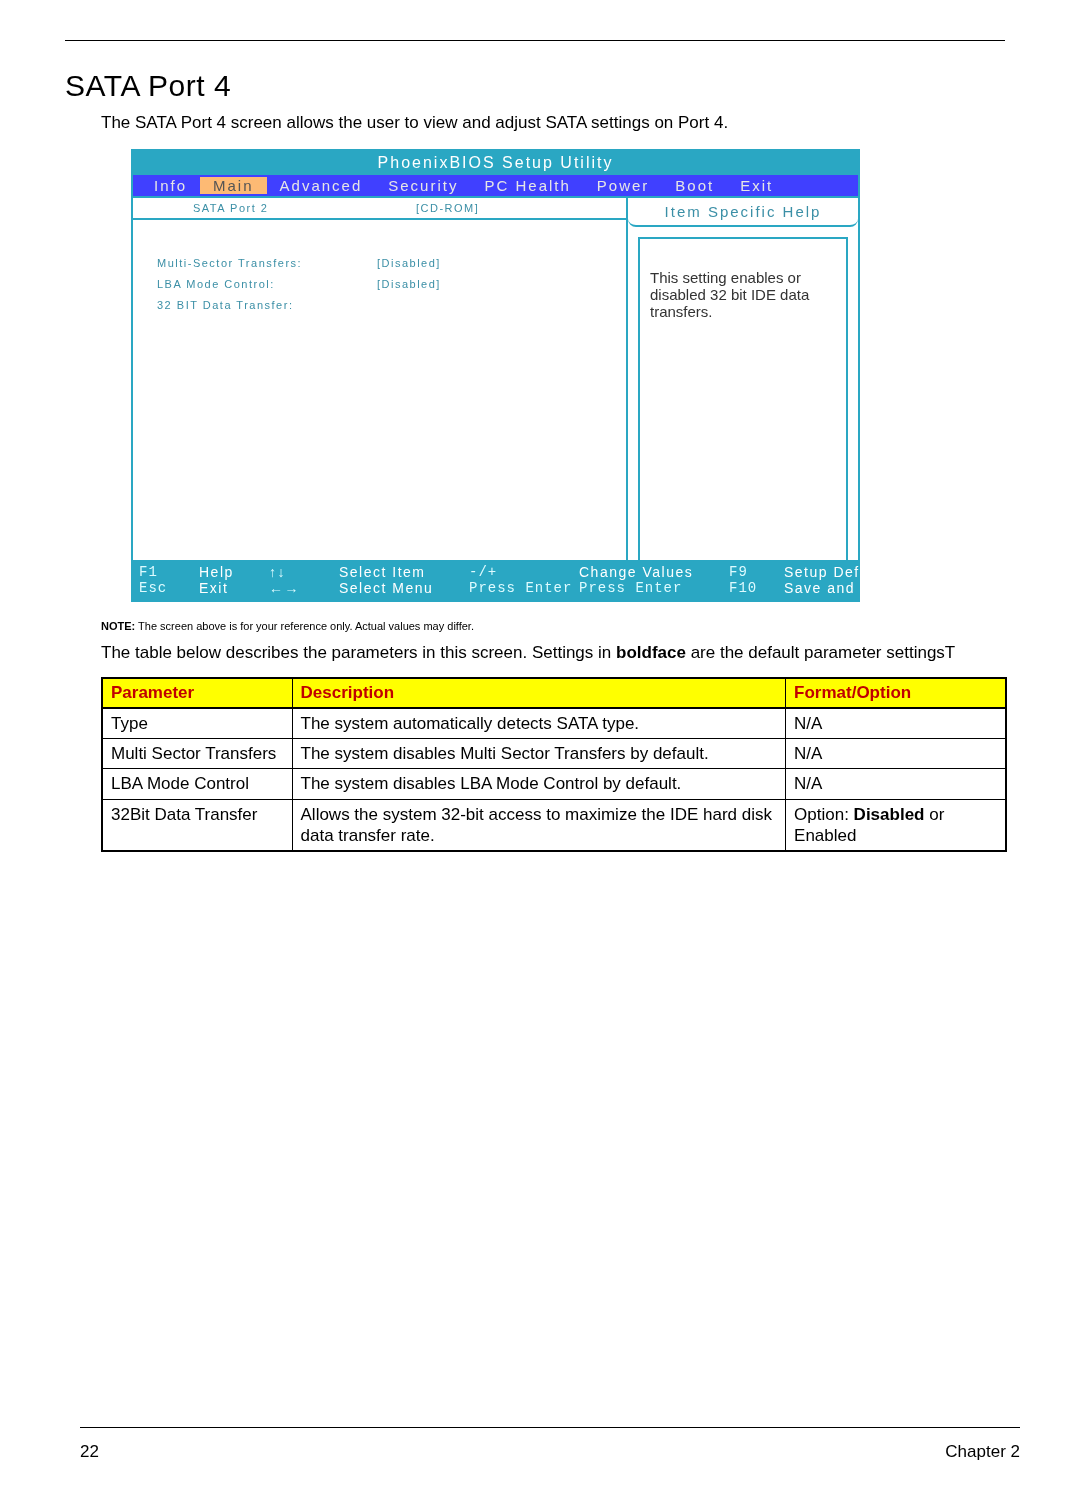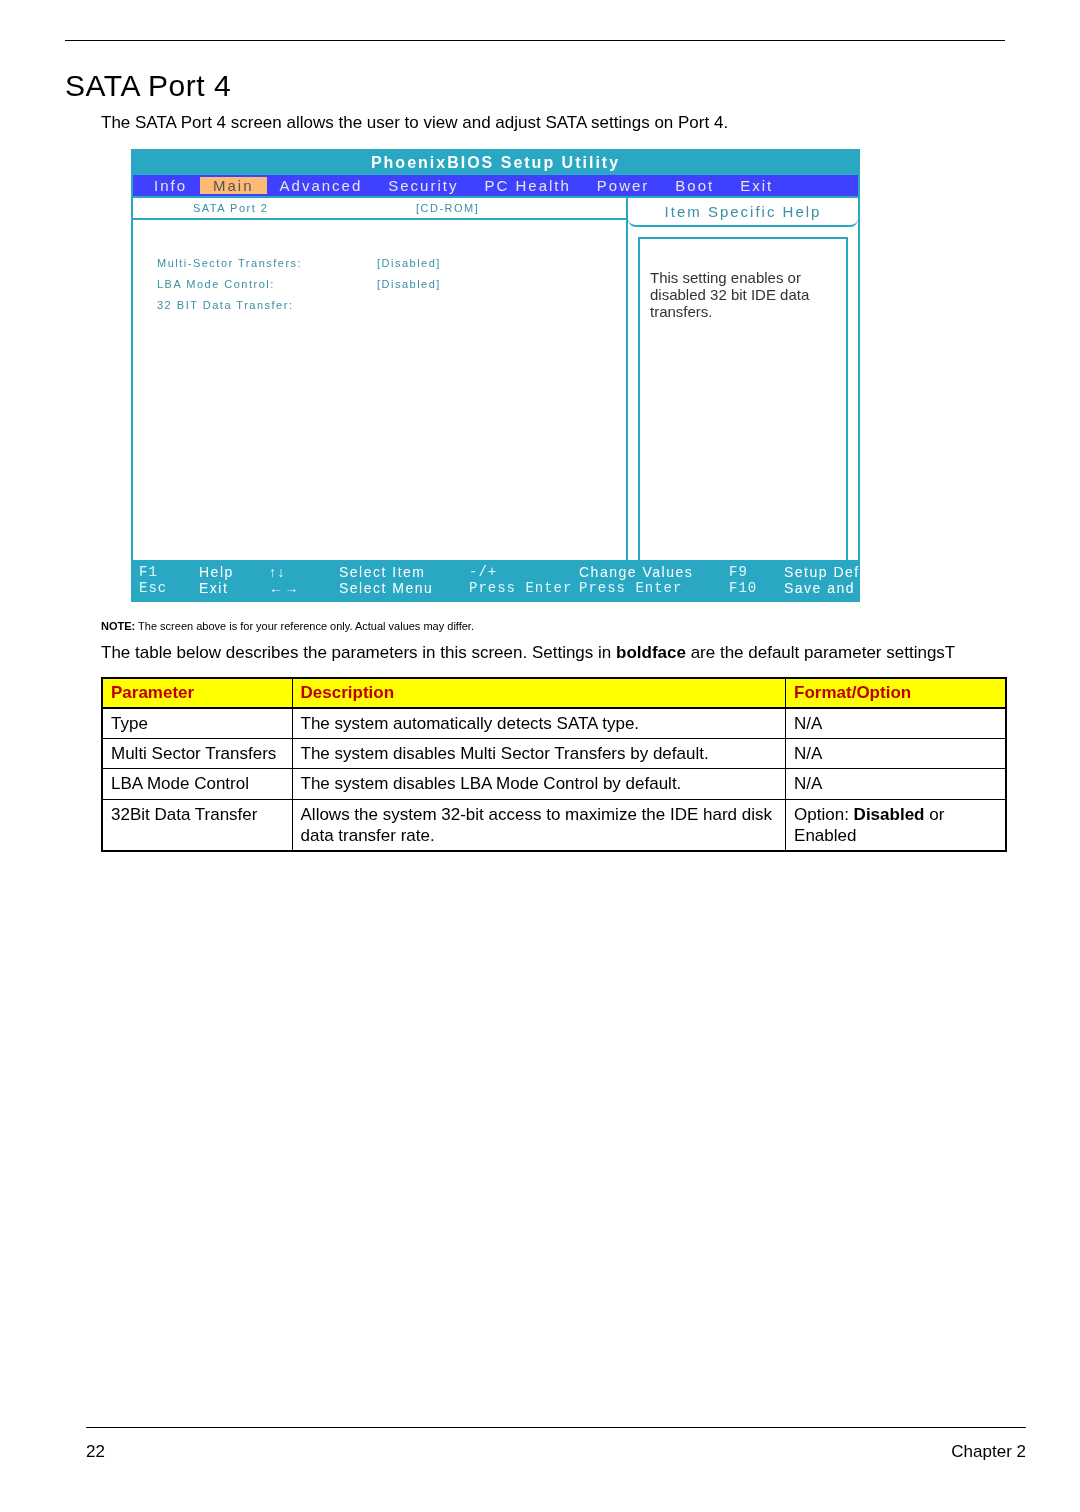--- a/index.html
+++ b/index.html
@@ -42,21 +42,21 @@
     border: 2px solid #2aa7c3;
     font-family: Arial, Helvetica, sans-serif;
   }
   .bios-titlebar {
     background: #2aa7c3;
     color: #fff;
     text-align: center;
     letter-spacing: 2px;
     font-size: 16px;
     padding: 3px 0;
-    font-weight: bold;
+    font-weight: normal;
   }
   .bios-menubar {
     background: #4040ff;
     color: #e6e6e6;
     font-size: 15px;
     padding: 2px 8px;
     display: flex;
     gap: 0;
   }
   .bios-menubar span {
@@ -168,21 +168,21 @@
   }
   table.param tr td:first-child { border-left-width: 2px; }
   table.param tr td:last-child  { border-right-width: 2px; }
   table.param tr:last-child td { border-bottom-width: 2px; }
   .col-param { width: 170px; }
   .col-desc  { width: 470px; }
   .col-fmt   { width: 200px; }
 
   .footer {
     position: absolute;
-    left: 86px;
+    left: 80px;
     width: 940px;
     bottom: 50px;
   }
   .rule-bottom {
     border-top: 1px solid #000;
     width: 100%;
     height: 0;
     margin-bottom: 14px;
   }
   .footer-row {

